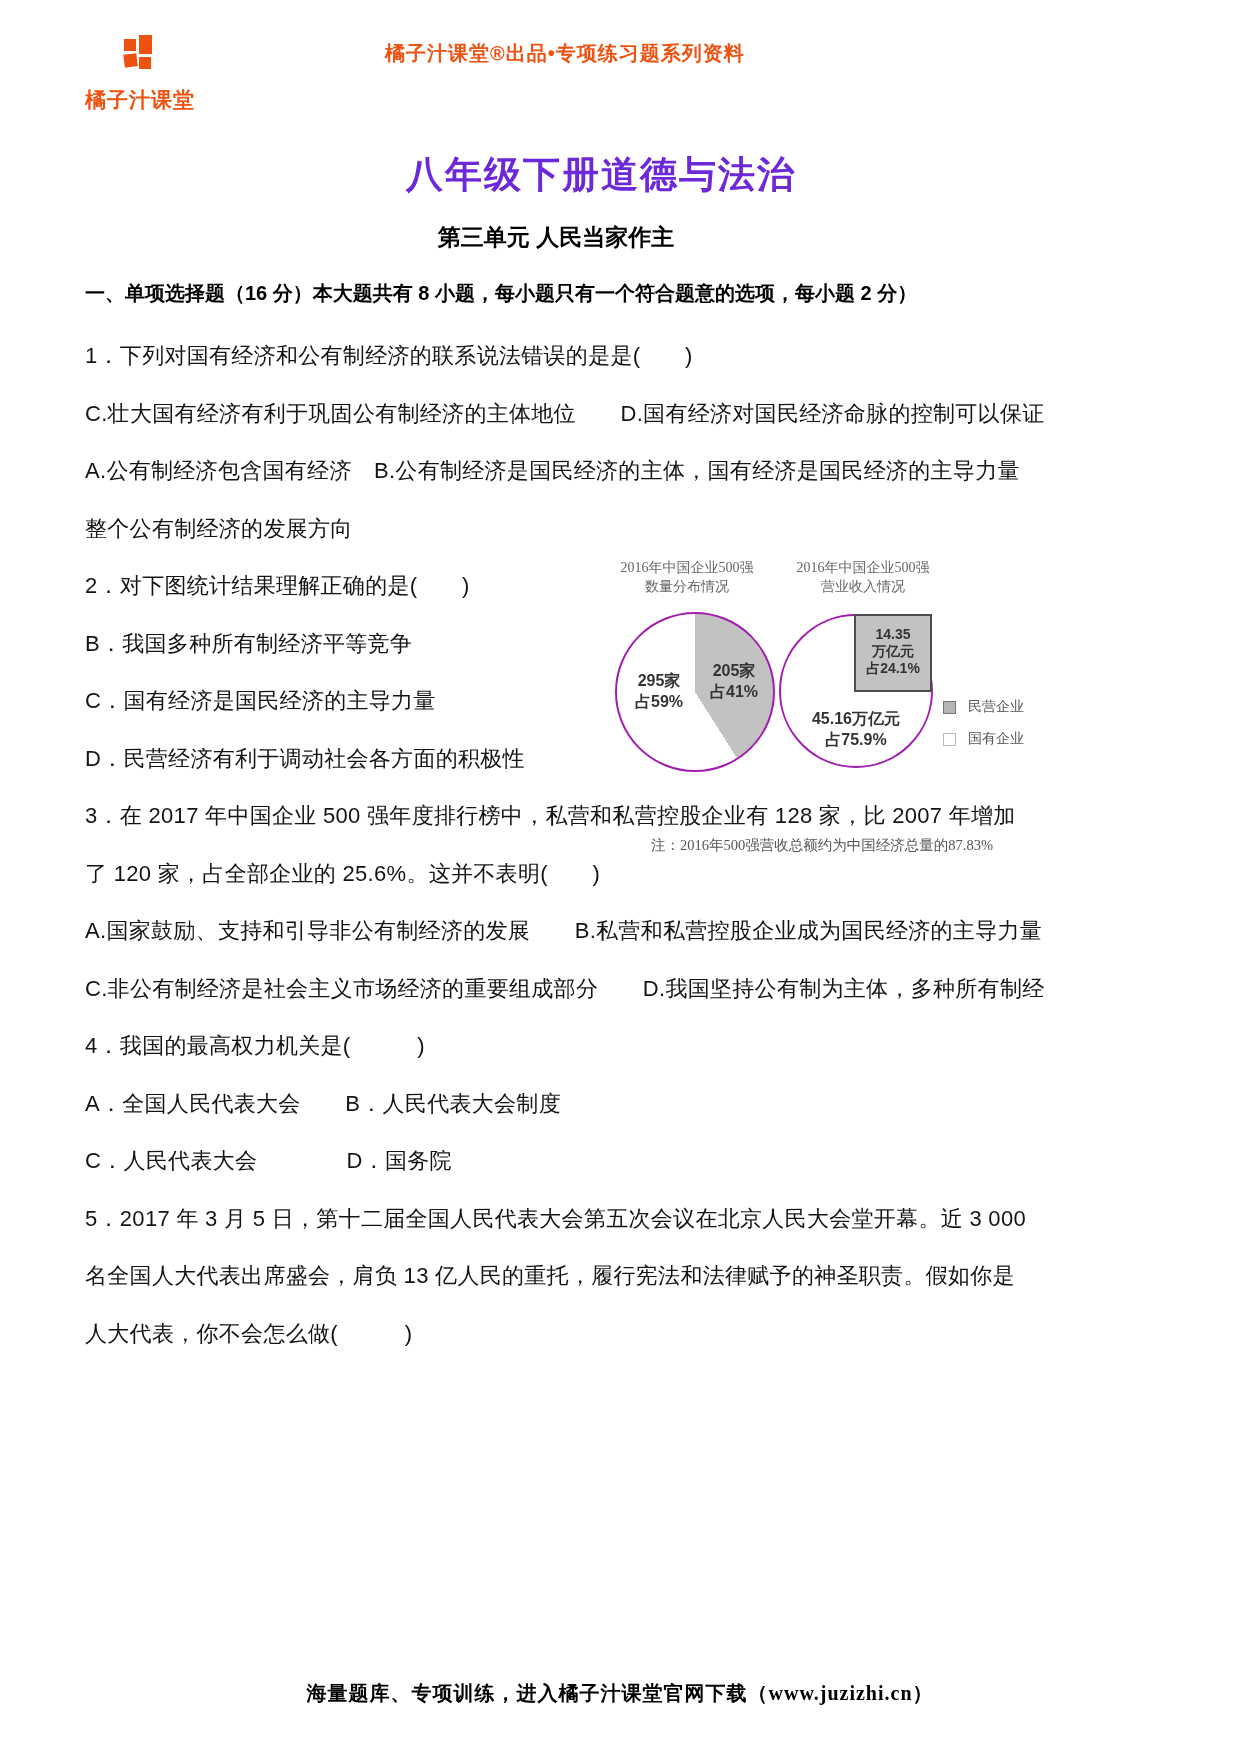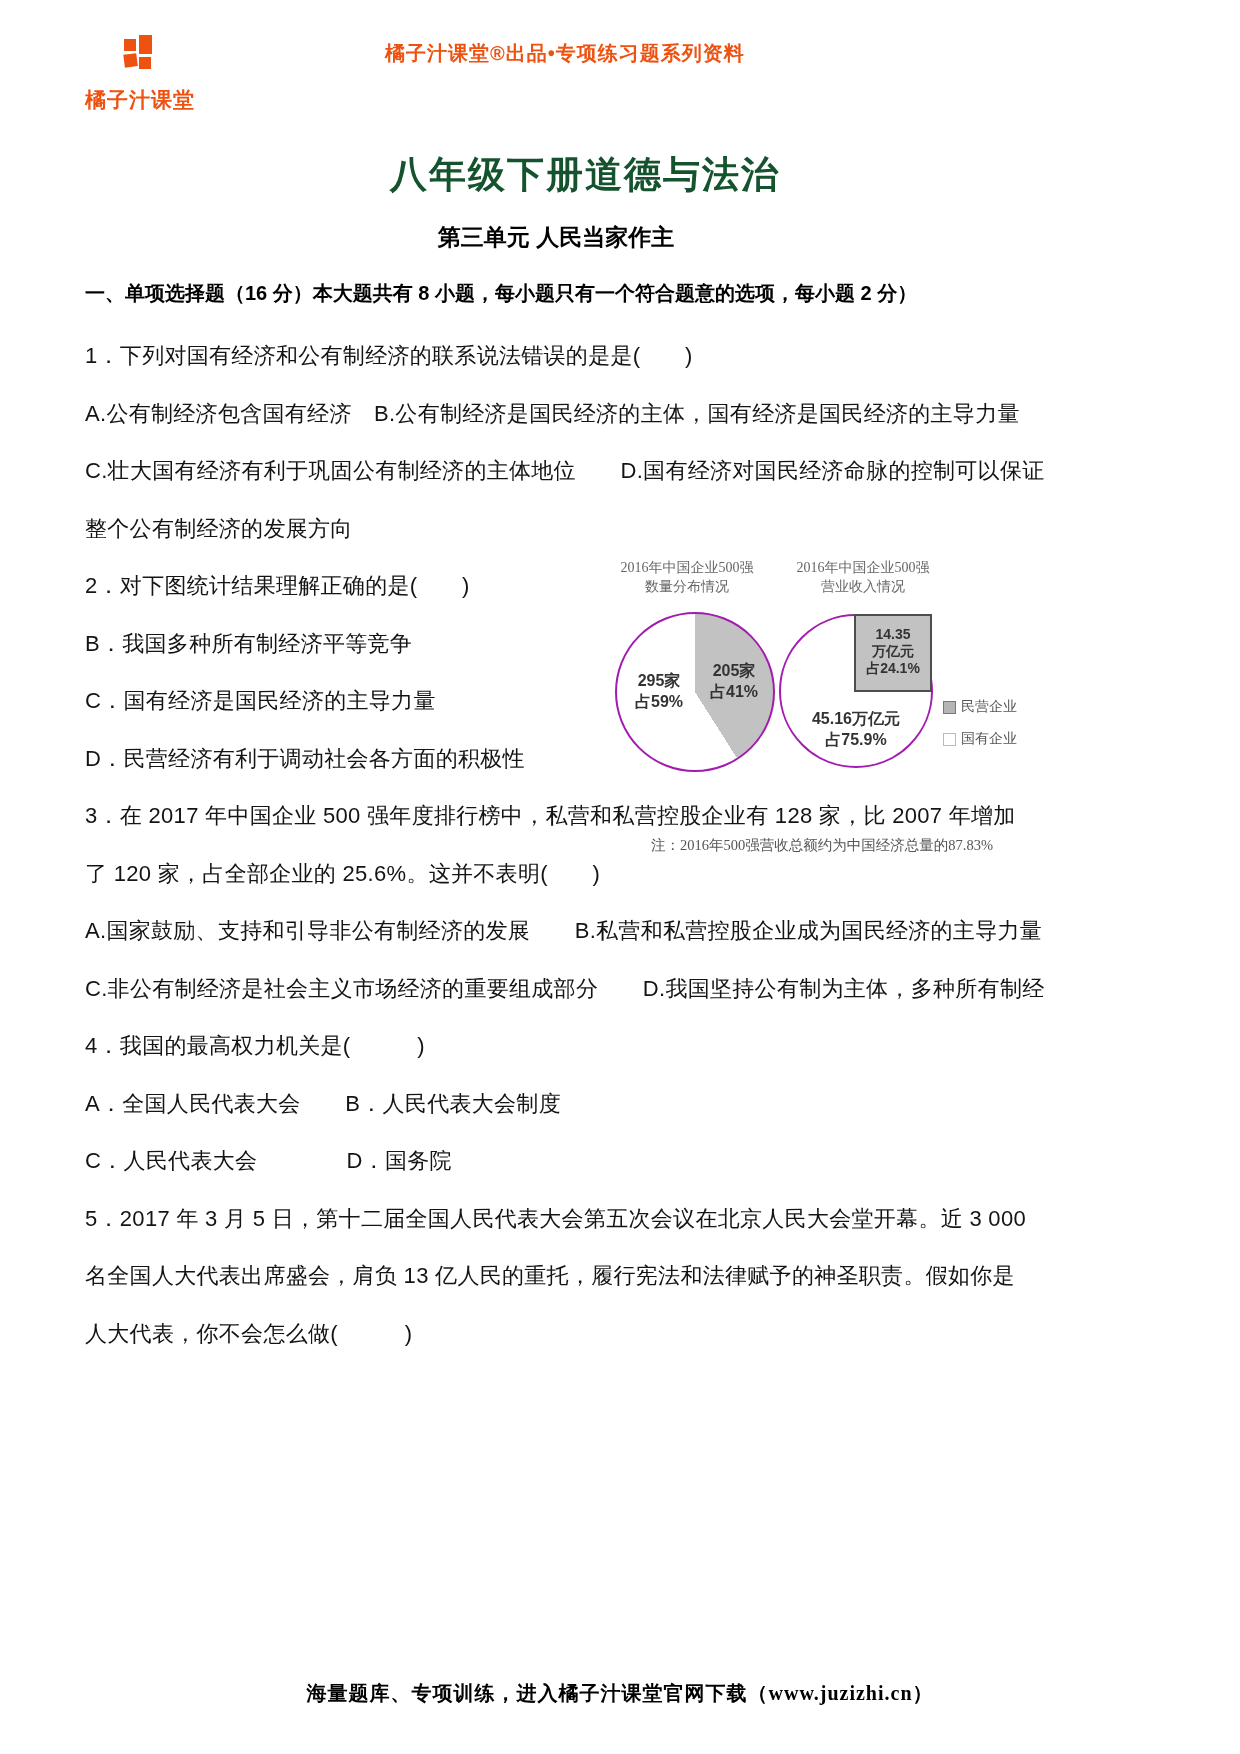--- a/index.html
+++ b/index.html
@@ -14,21 +14,21 @@
   }
   
   .header{position:absolute;top:0;left:0;width:100%;height:90px;}
   .brand{position:absolute;left:85px;top:34px;display:flex;align-items:center;gap:12px;flex-direction:column;}
   .brand-name{font-size:21px;font-weight:700;color:#ee5211;letter-spacing:1px;}
   .tagline{position:absolute;left:385px;top:40px;font-size:20px;font-weight:700;color:#ee5211;letter-spacing:1px;}
   
   .doc-title{
     position:absolute;top:150px;left:0;width:1170px;
     text-align:center;font-family:"Liberation Serif",serif;
-    font-size:37px;font-weight:600;letter-spacing:2px;color:#14532d;
+    font-size:37px;font-weight:600;letter-spacing:2px;color:#6d28d9;padding-left:16px;
   }
   .doc-subtitle{
     position:absolute;top:222px;left:0;width:1112px;
     text-align:center;font-size:23px;font-weight:700;color:#000;
   }
   .section-heading{
     position:absolute;top:280px;left:85px;width:1000px;
     font-size:20px;font-weight:700;color:#000;white-space:pre;
   }
   
@@ -44,21 +44,21 @@
     background:conic-gradient(#c2c2c2 0 41%,#ffffff 41% 100%);}
   .pie-right{left:194px;top:62px;width:150px;height:150px;}
   .quad-square{position:absolute;left:73px;top:-2px;width:78px;height:78px;
     background:#c2c2c2;border:2px solid #4d4d4d;box-sizing:border-box;
     text-align:center;font-size:14px;line-height:17px;padding-top:10px;color:#333;font-weight:600;}
   .slice-label{position:absolute;text-align:center;font-size:16px;line-height:21px;font-weight:700;color:#333;}
   .lbl-left-white{left:6px;top:56px;width:72px;}
   .lbl-left-gray{left:82px;top:46px;width:70px;}
   .lbl-right-white{left:8px;top:92px;width:134px;}
   .legend{position:absolute;left:358px;top:146px;font-size:14px;color:#555;}
-  .legend-item{display:flex;align-items:center;gap:5px;margin-bottom:14px;}
+  .legend-item{display:flex;align-items:center;gap:12px;margin-bottom:14px;}
   .swatch{width:13px;height:13px;box-sizing:border-box;display:inline-block;}
   .swatch.gray{background:#b5b5b5;border:1px solid #777;}
   .swatch.white{background:#fff;border:1px solid #bbb;}
   .fig-note{position:absolute;left:66px;top:284px;font-size:14.5px;color:#555;font-family:"Liberation Serif",serif;white-space:pre;}
   
   .footer{
     position:absolute;top:1680px;left:0;width:100%;
     text-align:center;font-size:20px;font-weight:700;
     font-family:"Liberation Serif",serif;color:#000;letter-spacing:1px;
   }
@@ -82,22 +82,22 @@
     </div>
     <div class="tagline">橘子汁课堂®出品•专项练习题系列资料</div>
   </div>
 
   <div class="doc-title">八年级下册道德与法治</div>
   <div class="doc-subtitle">第三单元 人民当家作主</div>
   <div class="section-heading">一、单项选择题（16 分）本大题共有 8 小题，每小题只有一个符合题意的选项，每小题 2 分）</div>
 
   <div class="body-lines">
     <div class="line">1．下列对国有经济和公有制经济的联系说法错误的是是(　　)</div>
+    <div class="line">C.壮大国有经济有利于巩固公有制经济的主体地位　　D.国有经济对国民经济命脉的控制可以保证</div>
     <div class="line">A.公有制经济包含国有经济　B.公有制经济是国民经济的主体，国有经济是国民经济的主导力量</div>
-    <div class="line">C.壮大国有经济有利于巩固公有制经济的主体地位　　D.国有经济对国民经济命脉的控制可以保证</div>
     <div class="line">整个公有制经济的发展方向</div>
     <div class="line">2．对下图统计结果理解正确的是(　　)</div>
     <div class="line">B．我国多种所有制经济平等竞争</div>
     <div class="line">C．国有经济是国民经济的主导力量</div>
     <div class="line">D．民营经济有利于调动社会各方面的积极性</div>
     <div class="line">3．在 2017 年中国企业 500 强年度排行榜中，私营和私营控股企业有 128 家，比 2007 年增加</div>
     <div class="line">了 120 家，占全部企业的 25.6%。这并不表明(　　)</div>
     <div class="line">A.国家鼓励、支持和引导非公有制经济的发展　　B.私营和私营控股企业成为国民经济的主导力量</div>
     <div class="line">C.非公有制经济是社会主义市场经济的重要组成部分　　D.我国坚持公有制为主体，多种所有制经</div>
     <div class="line">4．我国的最高权力机关是(　　　)</div>

